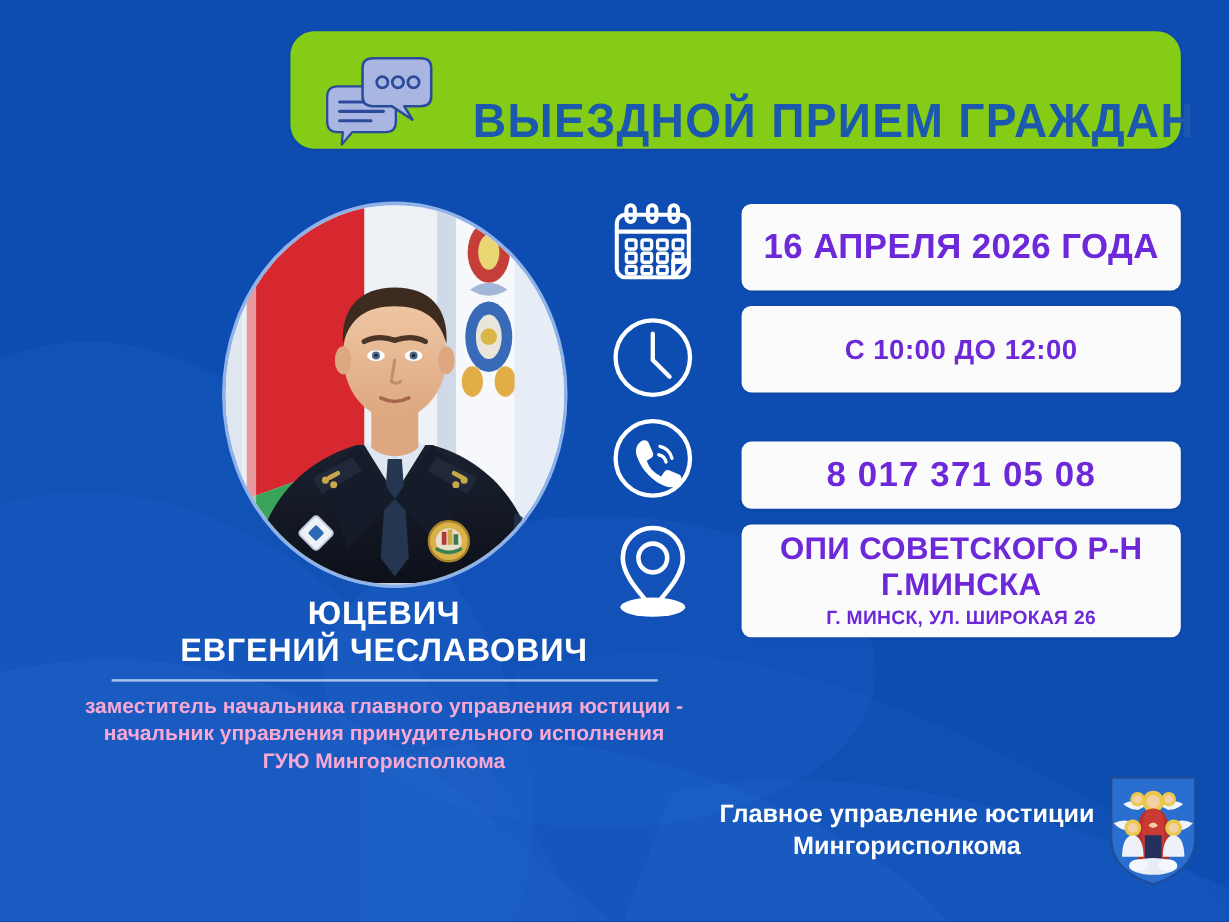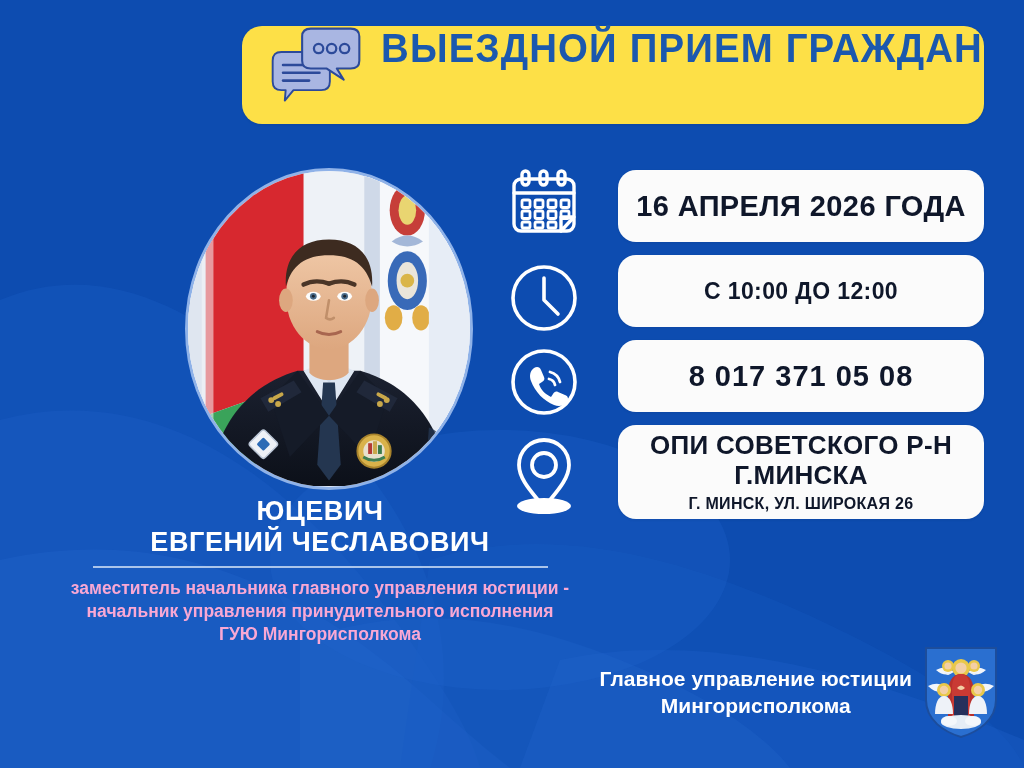--- a/index.html
+++ b/index.html
@@ -17,25 +17,26 @@
     overflow:hidden;
   }
 
   
   .bg-waves { position:absolute; inset:0; z-index:0; pointer-events:none; }
 
   
   .header-bar {
     position:absolute; left:242px; top:26px;
     width:742px; height:98px;
-    background:#fde047;
+    background:#84cc16;
     border-radius:20px;
-    display:flex; align-items:flex-start;
+    display:flex; align-items:flex-end;
     z-index:5;
     box-shadow:0 1px 3px rgba(0,0,0,.08);
+    gap:13px;
   }
   .header-icon { width:104px; height:78px; margin-left:22px; flex:none; }
   .header-title {
     flex:1; text-align:center;
     color:#1b58ae;
     font-family:"Liberation Sans Narrow","Liberation Sans", sans-serif;
     font-weight:bold;
     font-size:40px;
     letter-spacing:1.2px;
     transform:scaleX(.96);
@@ -96,33 +97,33 @@
   .ic-phn  { margin-bottom:14px; }
 
   
   .cards {
     position:absolute; left:618px; top:170px;
     width:366px; z-index:5;
     display:flex; flex-direction:column; gap:13px;
   }
   .card {
     background:#fbfbfb;
-    border-radius:18px;
+    border-radius:8px;
     display:flex; flex-direction:column;
     align-items:center; justify-content:center;
     text-align:right;
-    color:#0f172a;
+    color:#6d28d9;
     font-family:"Liberation Sans Narrow","Liberation Sans", sans-serif;
     font-weight:bold;
     padding:6px 14px;
     box-shadow:0 1px 3px rgba(0,0,0,.07);
   }
   .card-date  { height:72px; font-size:29px; letter-spacing:.4px; }
   .card-time  { height:72px; font-size:23px; letter-spacing:.4px; }
-  .card-phone { height:72px; font-size:29px; letter-spacing:1px; }
+  .card-phone { height:56px; font-size:29px; letter-spacing:1px;margin-top:28px; }
   .card-place { height:94px; font-size:26px; line-height:30px; letter-spacing:.3px; }
   .card-place .addr {
     font-size:16px; line-height:20px;
     letter-spacing:.3px; margin-top:4px;
   }
 
   
   .footer {
     position:absolute; right:24px; bottom:28px;
     display:flex; align-items:center; gap:10px;

